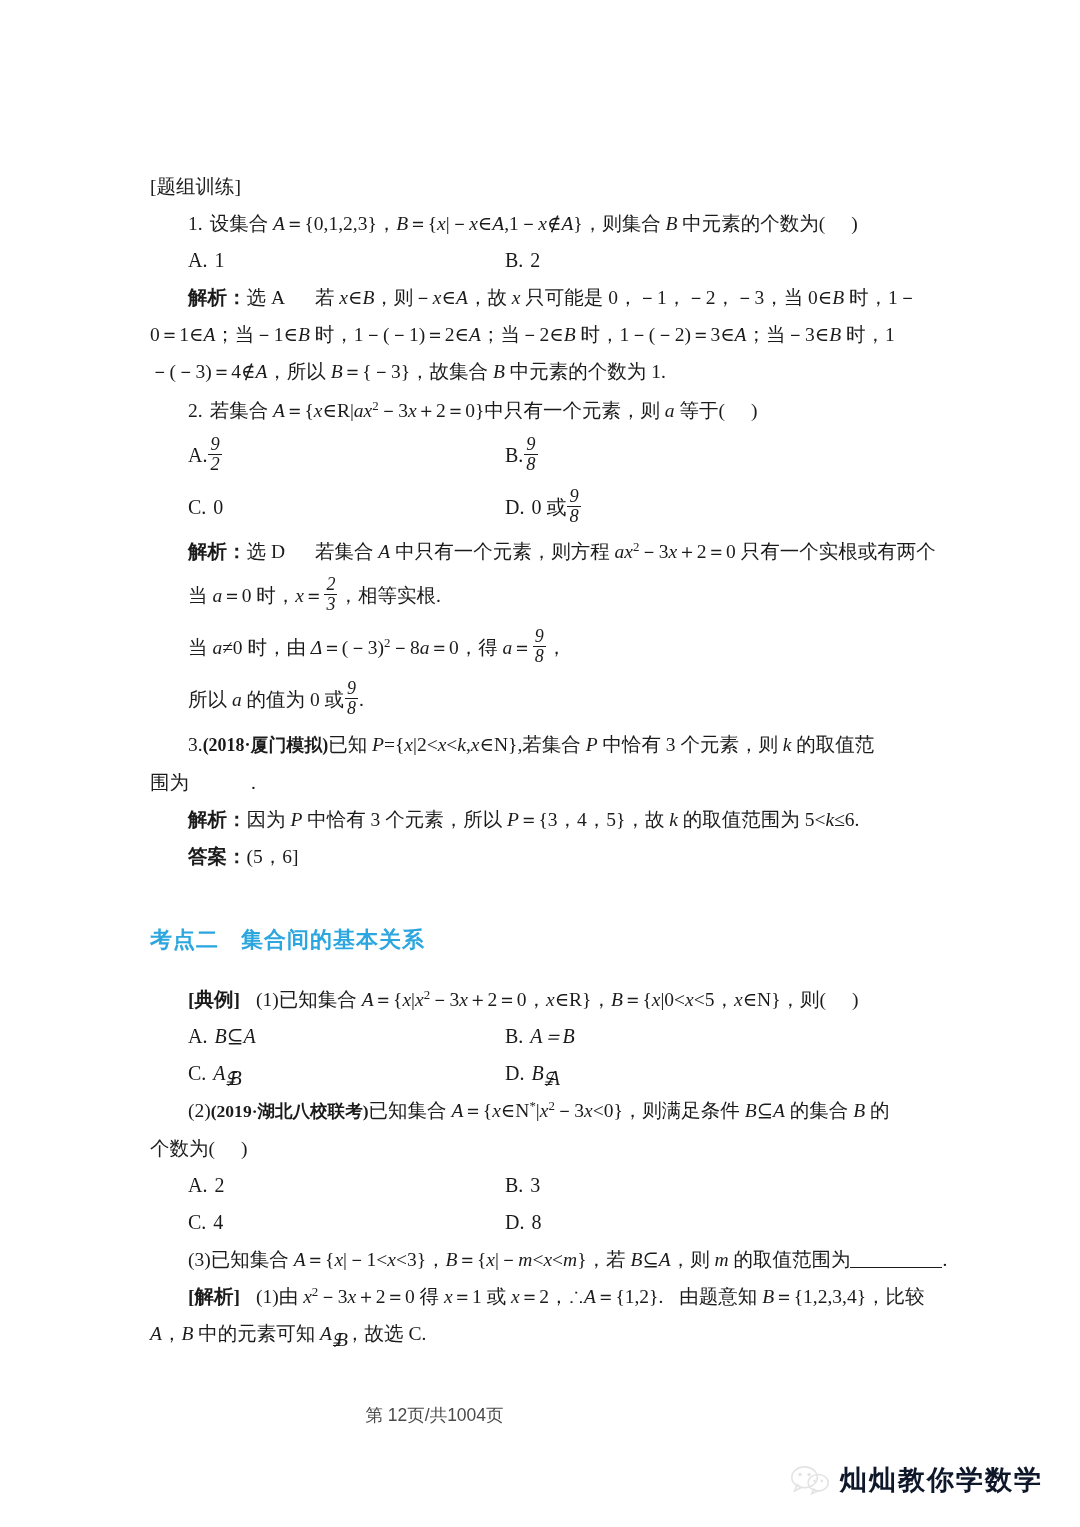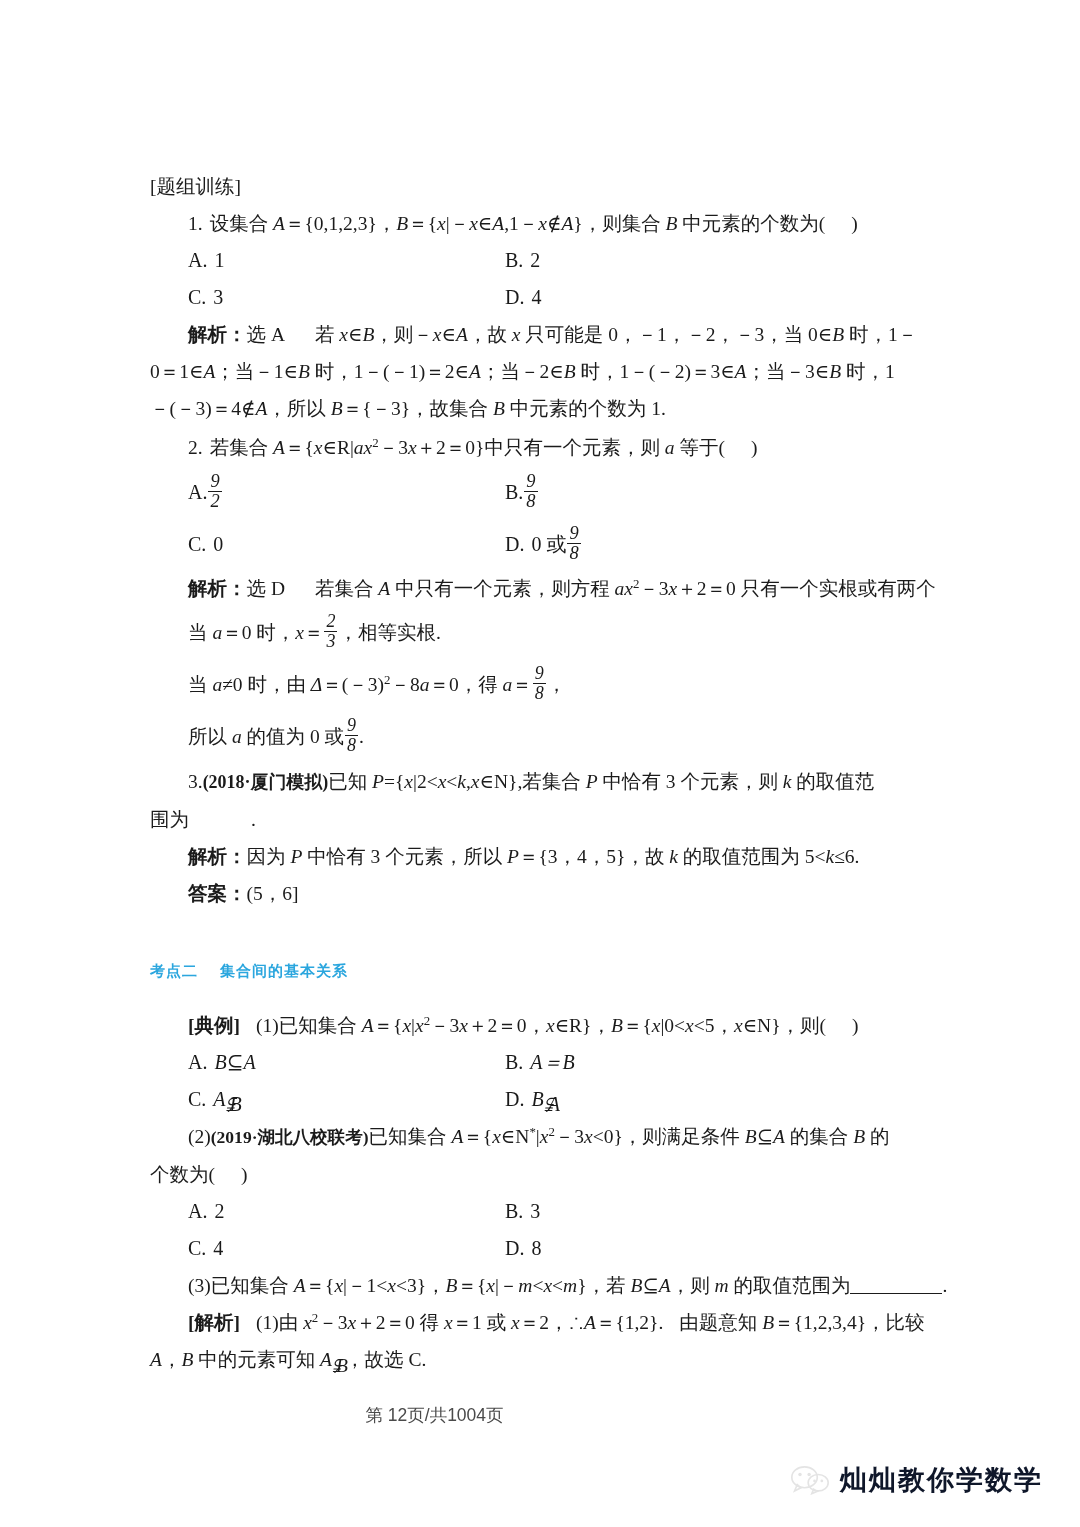--- a/index.html
+++ b/index.html
@@ -78,21 +78,21 @@
     margin: 0 1px;
     font-style: italic;
   }
   .frac .num { display: block; padding: 0 2px; }
   .frac .den { display: block; border-top: 1.2px solid #1b1b1b; padding: 0 2px; }
 
   
   .kaodian {
     color: #2ba6de;
     font-weight: 700;
-    font-size: 15px;
+    font-size: 22px;
     letter-spacing: 1px;
     margin-top: 0;
   }
   .kaodian .gap { display: inline-block; width: 22px; }
 
   
   .brk {
     display: inline-block;
     position: relative;
     width: 13px;
@@ -158,24 +158,20 @@
 
     <div class="line cjk">[题组训练]</div>
 
     <div class="line ind-sm">
       <span>1.</span><span class="sp"></span><span class="cjk">设集合 </span><i>A</i>＝{0,1,2,3}<span class="cjk">，</span><i>B</i>＝{<i>x</i>|－<i>x</i>∈<i>A</i>,1－<i>x</i>∉<i>A</i>}<span class="cjk">，则集合 </span><i>B</i><span class="cjk"> 中元素的个数为(</span><span class="sp-paren"></span>)
     </div>
 
     <div class="choices">
       <span class="ch-a"><span>A.</span><span class="sp"></span><span>1</span></span>
       <span class="ch-b"><span>B.</span><span class="sp"></span><span>2</span></span>
-    </div>
-    <div class="choices">
-      <span class="ch-a"><span>C.</span><span class="sp"></span><span>3</span></span>
-      <span class="ch-b"><span>D.</span><span class="sp"></span><span>4</span></span>
     </div>
 
     <div class="line ind-sm">
       <span class="cjk bold">解析：</span><span class="cjk">选 A</span><span class="sp-xl"></span><span class="kai">若 </span><i>x</i>∈<i>B</i><span class="kai">，则</span>－<i>x</i>∈<i>A</i><span class="kai">，故 </span><i>x</i><span class="kai"> 只可能是 0，－1，－2，－3，当 0∈</span><i>B</i><span class="kai"> 时，1－</span>
     </div>
     <div class="line">
       <span class="kai">0＝1∈</span><i>A</i><span class="kai">；当－1∈</span><i>B</i><span class="kai"> 时，1－(－1)＝2∈</span><i>A</i><span class="kai">；当－2∈</span><i>B</i><span class="kai"> 时，1－(－2)＝3∈</span><i>A</i><span class="kai">；当－3∈</span><i>B</i><span class="kai"> 时，1</span>
     </div>
     <div class="line">
       <span class="kai">－(－3)＝4∉</span><i>A</i><span class="kai">，所以 </span><i>B</i><span class="kai">＝{－3}，故集合 </span><i>B</i><span class="kai"> 中元素的个数为 1.</span>

